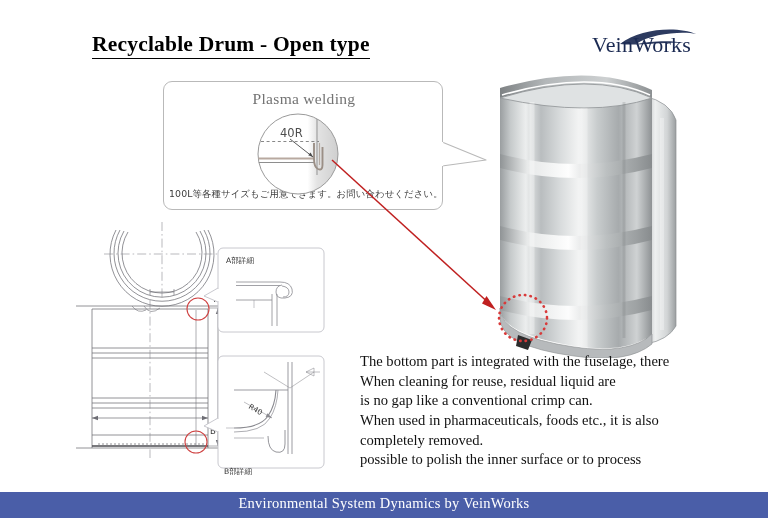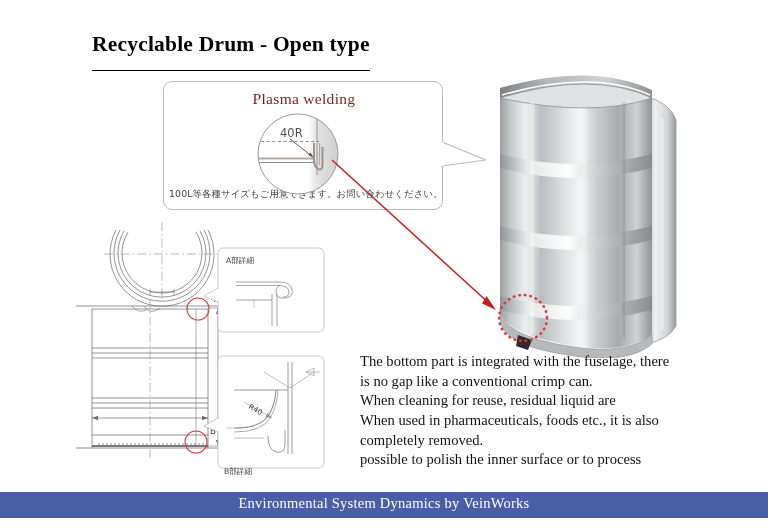--- a/index.html
+++ b/index.html
@@ -27,21 +27,21 @@
 
   
   #slide-title {
     position: absolute;
     left: 92px;
     top: 33px;
     font-size: 21.5px;
     font-weight: bold;
     letter-spacing: 0.2px;
     border-bottom: 1.6px solid #000;
-    padding-bottom: 14px;
+    padding-bottom: 2px;
     white-space: nowrap;
     line-height: 1.08;
   }
 
   
   #brand-logo {
     position: absolute;
     left: 592px;
     top: 28px;
     width: 128px;
@@ -77,21 +77,21 @@
     background: #ffffff;
     box-sizing: border-box;
   }
   #callout-title {
     position: absolute;
     left: 0;
     top: 8px;
     width: 280px;
     text-align: center;
     font-size: 15.5px;
-    color: #7f1d1d;
+    color: #737373;
     letter-spacing: 0.3px;
   }
   #callout-note {
     position: absolute;
     left: 5px;
     top: 106px;
     width: 272px;
     text-align: center;
     font-size: 9.4px;
     color: #3b3b3b;
@@ -188,20 +188,26 @@
     letter-spacing: 0.25px;
   }
 </style>
 </head>
 <body>
 
 <div id="slide">
 
   <div id="slide-title">Recyclable Drum - Open type</div>
 
+  <div id="brand-logo">
+    <svg width="128" height="34" viewBox="0 0 128 34">
+      <path d="M28 16 C48 0, 86 -2, 104 6 C92 3, 60 5, 44 16 C58 13, 80 12, 92 15 C74 14, 44 18, 28 16 Z" fill="#1b2a52" opacity="0.92"></path>
+    </svg>
+    <div class="brand-text">VeinWorks</div>
+  </div>
 
   <div id="callout">
     <div id="callout-title">Plasma welding</div>
     <div id="callout-note">100L等各種サイズもご用意できます。お問い合わせください。</div>
   </div>
 
   <svg id="callout-tail" viewBox="0 0 48 34">
     <path d="M2 2 L46 20 L2 26" fill="#ffffff" stroke="#b9b9b9" stroke-width="1.1" stroke-linejoin="round"></path>
     <line x1="2" y1="2" x2="2" y2="26" stroke="#ffffff" stroke-width="2.4"></line>
   </svg>
@@ -415,22 +421,22 @@
         <path d="M248 150 l8 -4 v8 z" fill="none" stroke-width="0.55"></path>
         <line x1="176" y1="206" x2="168" y2="206" stroke-width="0.5"></line>
       </g>
       <text x="190" y="186" font-family="'DejaVu Sans', sans-serif" font-size="7.4" fill="#3a3a3a" transform="rotate(30 190 186)">R40</text>
       <text x="166" y="252" font-family="'DejaVu Sans', sans-serif" font-size="7.6" fill="#2e2e2e">B部詳細</text>
     </g>
   </svg>
 
   <div id="body-copy">
     <p>The bottom part is integrated with the fuselage, there</p>
+    <p>When cleaning for reuse, residual liquid are</p>
     <p>is no gap like a conventional crimp can.</p>
-    <p>When cleaning for reuse, residual liquid are</p>
     <p>When used in pharmaceuticals, foods etc., it is also</p>
     <p>completely removed.</p>
     <p>possible to polish the inner surface or to process</p>
   </div>
 
   <div id="footer-band">
     <div id="footer-text">Environmental System Dynamics by VeinWorks</div>
   </div>
 
 </div>

